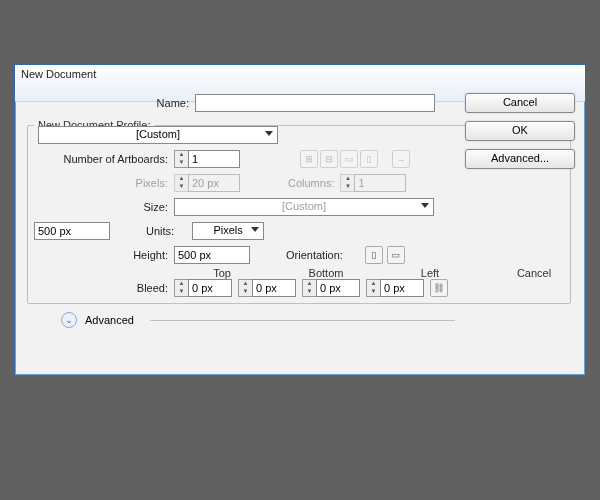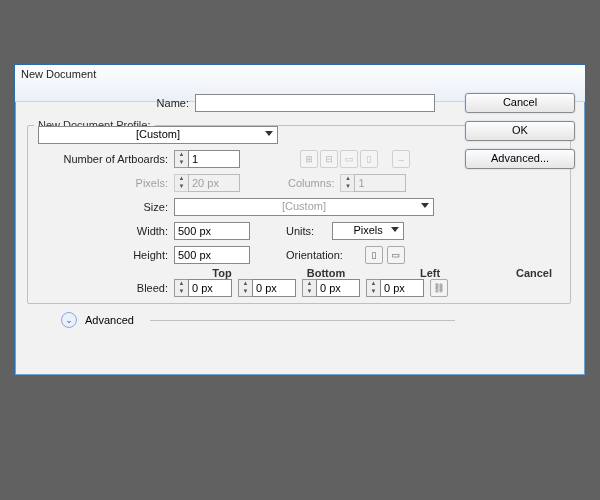--- a/index.html
+++ b/index.html
@@ -26,21 +26,21 @@
   fieldset.profile { border: 1px solid #c0c0c0; border-radius: 2px; margin: 4px 2px 0 2px; padding: 0 6px 6px 6px; }
   fieldset.profile legend { padding: 0 4px; color: #333; }
   .iconbtn { width: 18px; height: 18px; border: 1px solid #aaa; background: #f4f4f4; border-radius: 2px; display:inline-flex; align-items:center; justify-content:center; font-size:9px; color:#555; }
   .iconbtn.dim { border-color: #d0d0d0; color: #bbb; }
   .iconset { display: inline-flex; gap: 2px; margin-left: 60px; }
   .cols { display:flex; align-items:center; gap:0;}
   .unit-row { display:flex; align-items:center; height:24px; }
   .unit-row .lbl { width: 140px; }
   .unit-col { display:flex; align-items:center; }
   .orient { display:inline-flex; gap:4px; margin-left:16px; }
-  .bleed-head { display:flex; padding-left:158px; gap:44px; color:#333;font-weight:bold; }
+  .bleed-head { display:flex; padding-left:158px; gap:44px; color:#333; }
   .bleed-head span{width:60px; text-align:center;}
   .bleed-row { display:flex; align-items:center; }
   .bleed-row .lbl{width:140px;}
   .link-icon { margin-left: 6px; }
   .adv { display:flex; align-items:center; margin: 8px 0 0 36px; gap: 8px; }
   .adv-chev { width:16px; height:16px; border:1px solid #8aa9d9; border-radius:50%; background:#eaf1fb; display:flex; align-items:center; justify-content:center; color:#39629e; cursor:pointer; font-size:9px;}
   .adv-line { flex:1; border-top:1px solid #c0c0c0; margin-left:8px; }
   .info { position:absolute; right: 8px; top: 176px; text-align:right; font-size:10px; color:#444; line-height:14px; width:112px;}
   .caret{width:0;height:0;border-left:4px solid transparent;border-right:4px solid transparent;border-top:5px solid #333; display:inline-block;}
 </style>
@@ -109,21 +109,20 @@
 
         <div class="row">
           <div class="lbl" style="width:140px;">Size:</div>
           <div class="sel dim" style="width:260px;">
             <span>[Custom]</span>
             <span class="caret"></span>
           </div>
         </div>
 
         <div class="unit-row">
-          <div class="lbl">Width:</div>
           <input class="txt" style="width: 76px;" value="500 px">
           <div class="unit-col" style="margin-left:36px;">
             <div class="lbl" style="width:auto; padding-right:18px;">Units:</div>
             <div class="sel" style="width:72px;">
               <span>Pixels</span>
               <span class="caret"></span>
             </div>
           </div>
         </div>
 

